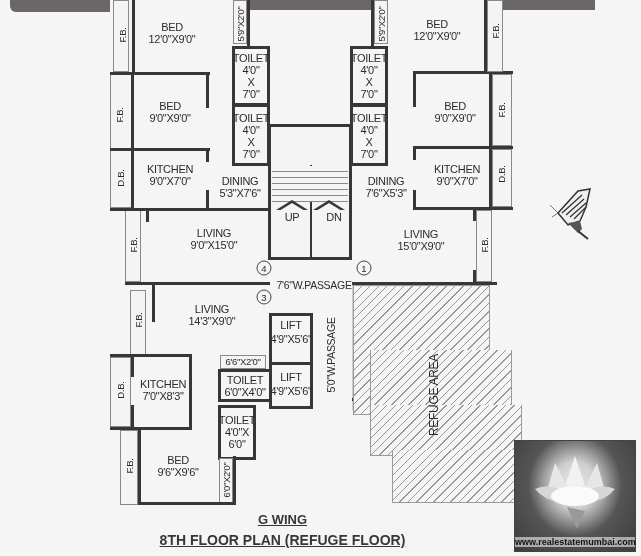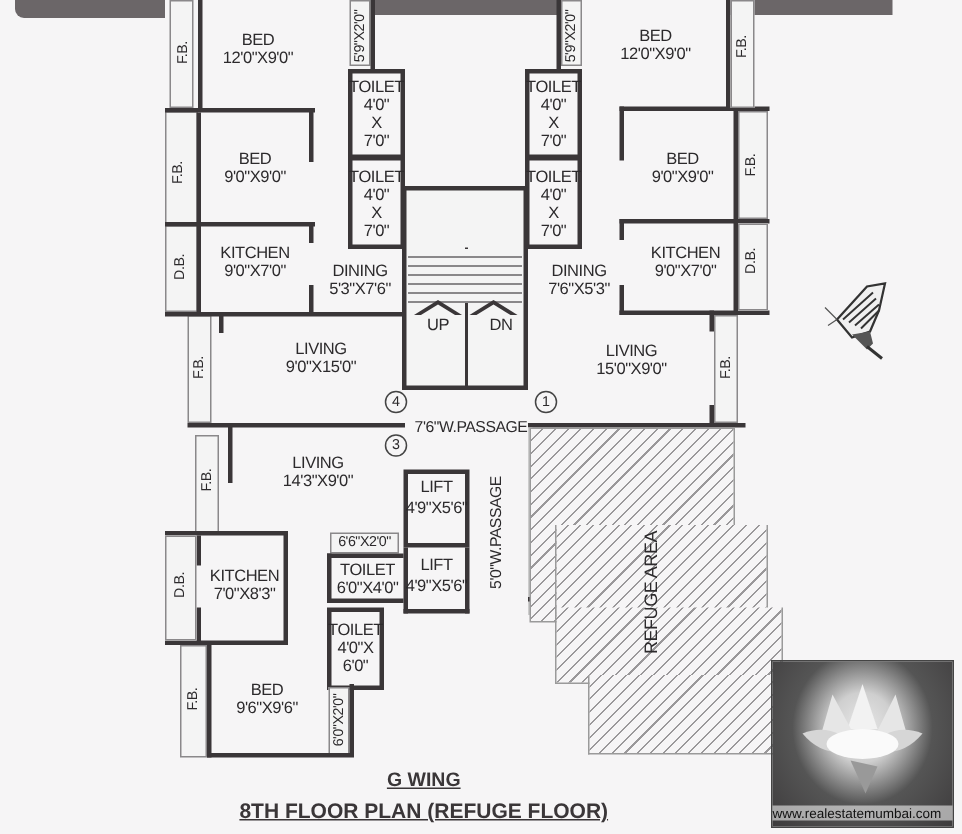--- a/index.html
+++ b/index.html
@@ -50,22 +50,22 @@
     position:absolute; left:0; width:641px; text-align:center;
     font-family:"Liberation Sans", sans-serif; font-weight:bold; text-decoration:underline;
     color:#3a3638;
   }
   .lotus {
     position:absolute; left:514px; top:440px; width:120px; height:110px;
     background:radial-gradient(ellipse at 50% 40%, #e8e8e8 0%, #cfcfcf 25%, #555 55%, #3d3b3c 100%);
     border:1px solid #444;
   }
   .lotus-text {
-    position:absolute; left:0; bottom:4px; width:100%; text-align:left;
-    font-family:"Liberation Sans", sans-serif; font-weight:normal; font-size:9px;
+    position:absolute; left:0; bottom:4px; width:100%; text-align:right;
+    font-family:"Liberation Sans", sans-serif; font-weight:bold; font-size:9px;
     color:#111; background:rgba(255,255,255,0.55);
   }
   .butterfly { position:absolute; left:548px; top:185px; width:50px; height:60px; }
 </style>
 </head>
 <body>
 
 <div class="topband" style="left:10px;top:0;width:100px;height:12px;border-radius:0 0 0 6px;"></div>
 <div class="topband" style="left:250px;top:0;width:122px;height:10px;"></div>
 <div class="topband" style="left:485px;top:0;width:110px;height:10px;"></div>

